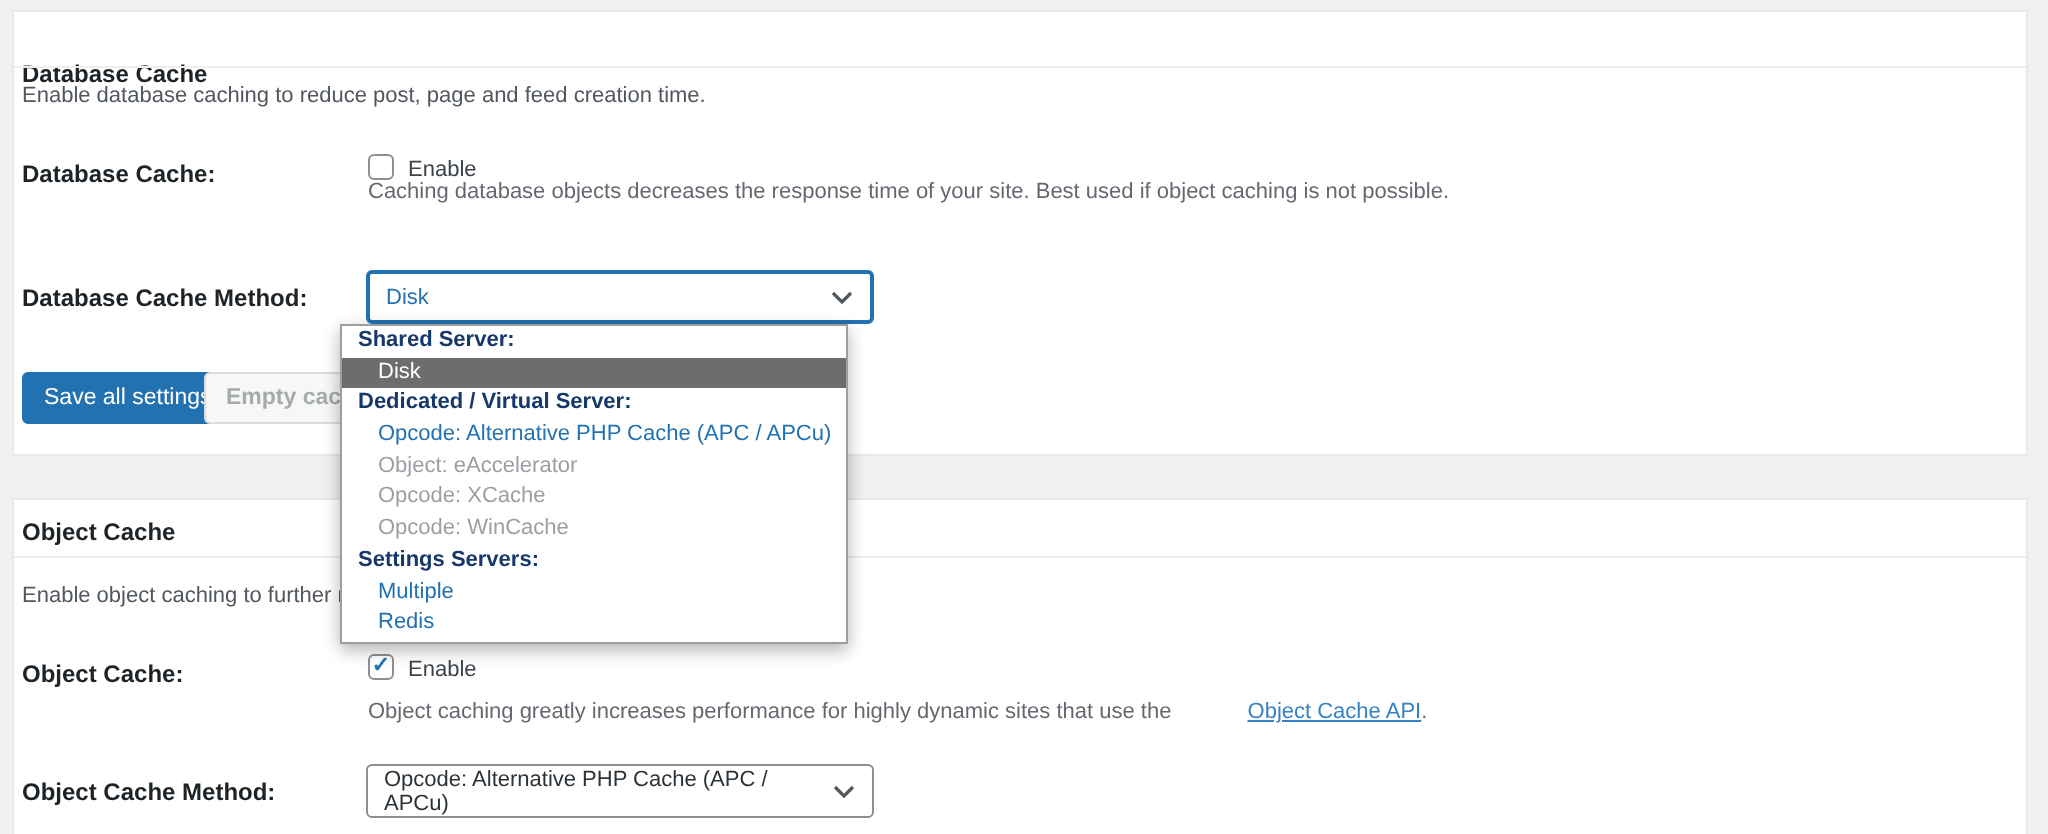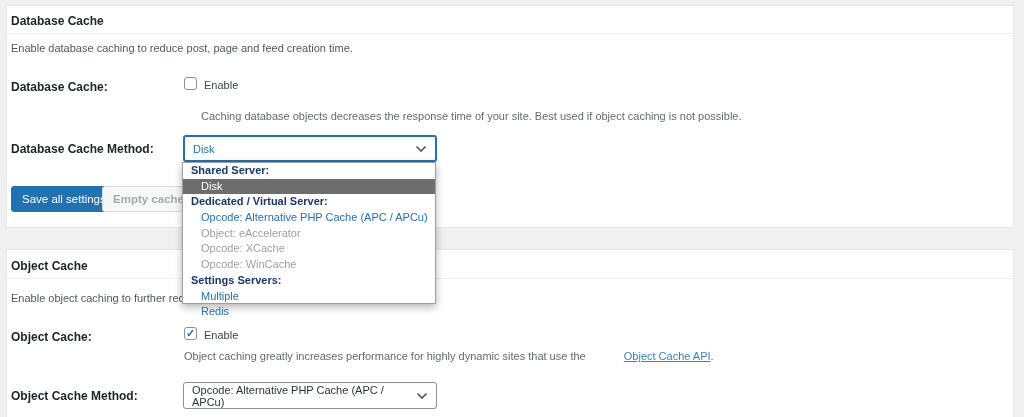--- a/index.html
+++ b/index.html
@@ -35,43 +35,43 @@
     height:26px; line-height:24px; padding:0 10px; font-size:11.5px;
     border-radius:3px; display:inline-block; text-align:center; cursor:pointer;
     font-family:"Liberation Sans", sans-serif;
   }
   .btn-primary { background:#2271b1; border:1px solid #2271b1; color:#ffffff; }
   .btn-disabled { background:#f6f7f7; border:1px solid #dcdcde; color:#a7aaad; cursor:default;font-weight:bold; }
   .link { color:#3582c4; text-decoration:underline; cursor:pointer;margin-left:35px; }
   .clip { overflow:hidden; white-space:nowrap; }
   
   #dropdown {
-    position:absolute; left:182px; top:162px; width:254px; height:142px;
+    position:absolute; left:170px; top:162px; width:254px; height:160px;
     background:#ffffff; border:1px solid #9e9e9e;
     box-shadow:0 3px 8px rgba(0,0,0,0.30); z-index:50;
   }
   .dd-row { height:15.7px; line-height:15.7px; font-size:11px; white-space:nowrap; cursor:default; }
   .dd-group    { padding-left:8px;  font-weight:bold; color:#17386b; }
   .dd-option   { padding-left:18px; color:#2271b1; cursor:pointer; }
   .dd-disabled { padding-left:18px; color:#9b9fa4; }
   .dd-selected { padding-left:18px; color:#ffffff; background:#6d6d6d; cursor:pointer; }
 </style>
 </head>
 <body>
 
 <div class="card" id="card-db">
-  <div class="abs card-title" style="left:4px; top:8px;">Database Cache</div>
+  <div class="abs card-title" style="left:4px; top:24px;">Database Cache</div>
   <div class="divider" style="top:27px;"></div>
 
   <div class="abs" style="left:4px; top:36px;">Enable database caching to reduce post, page and feed creation time.</div>
 
   <div class="abs field-label" style="left:4px; top:74px;">Database Cache:</div>
   <div class="abs checkbox" style="left:177px; top:71px;"></div>
   <div class="abs" style="left:197px; top:73px; color:#3c434a;">Enable</div>
-  <div class="abs desc" style="left:177px; top:104px;margin-left:17px;">Caching database objects decreases the response time of your site. Best used if object caching is not possible.</div>
+  <div class="abs desc" style="left:177px; top:84px;">Caching database objects decreases the response time of your site. Best used if object caching is not possible.</div>
 
   <div class="abs field-label" style="left:4px; top:136px;">Database Cache Method:</div>
   <div class="abs select select-focused" style="left:176px; top:129px; width:254px;">
     <span>Disk</span>
     <svg class="chev" width="12" height="8" viewBox="0 0 12 8">
       <polyline points="1.5,1.5 6,6 10.5,1.5" fill="none" stroke="#50575e" stroke-width="1.6"></polyline>
     </svg>
   </div>
 
   <div class="abs btn btn-primary" style="left:4px; top:180px;">Save all settings</div>

